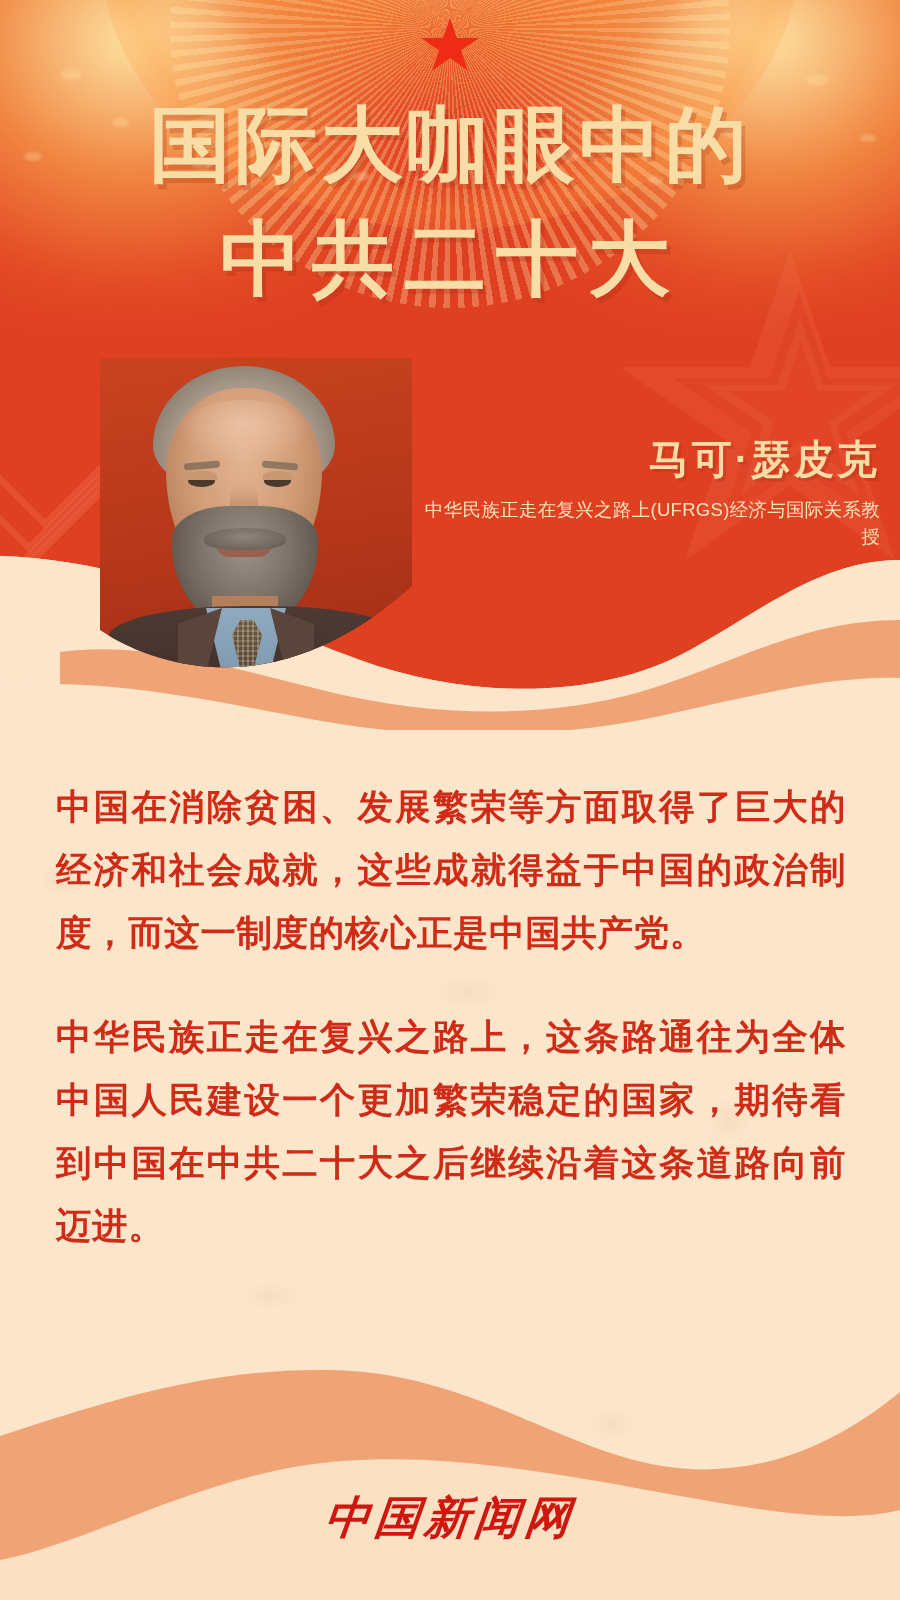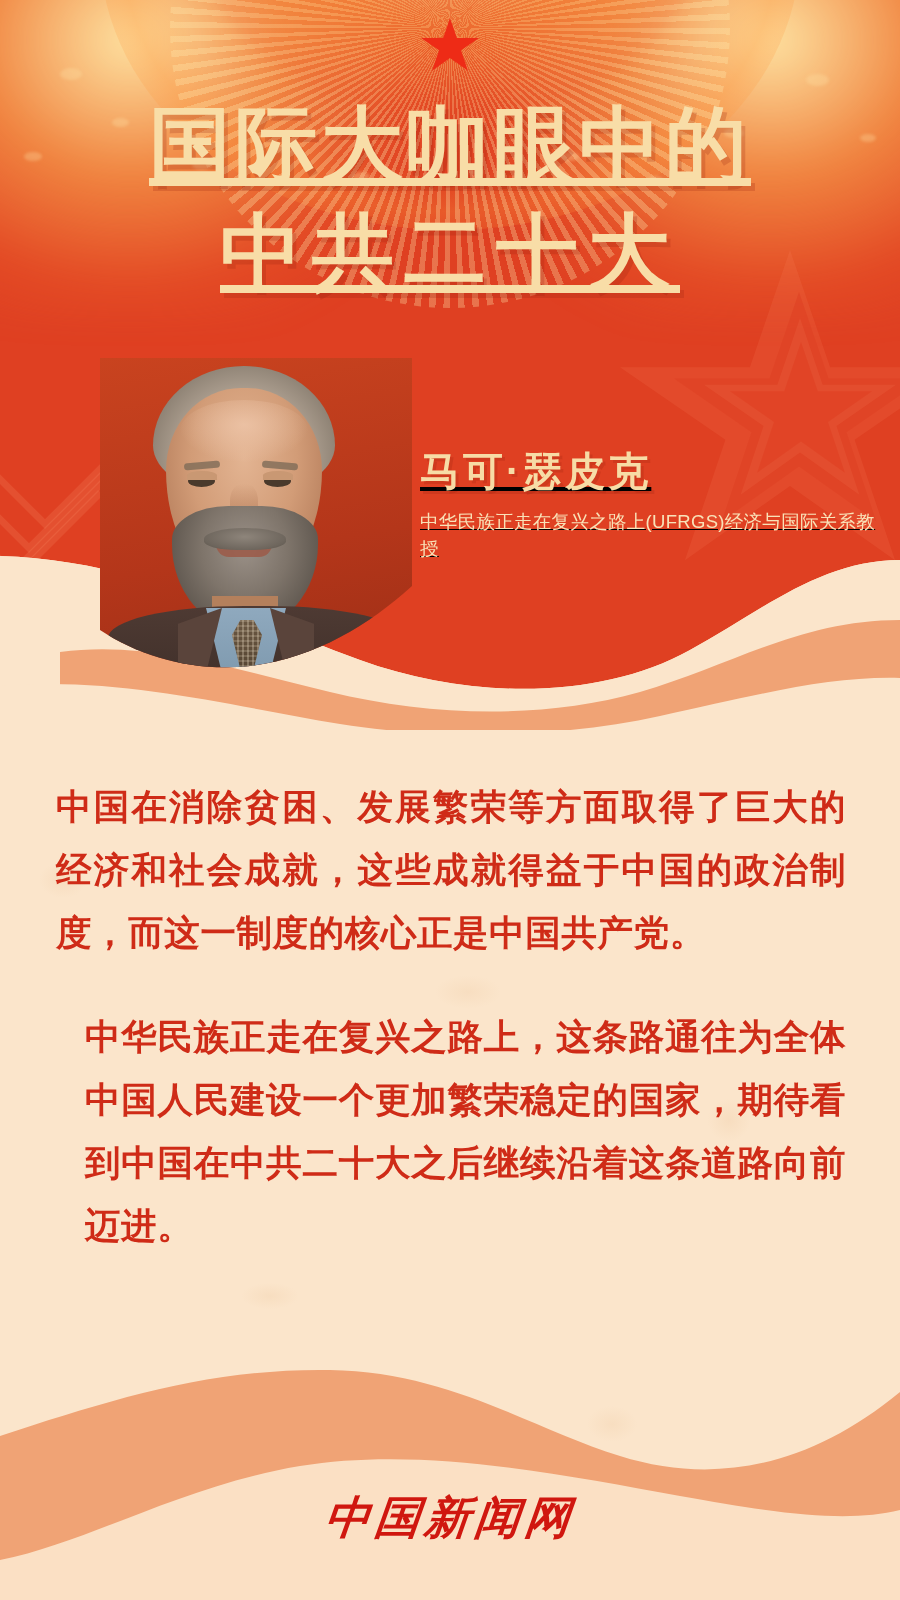--- a/index.html
+++ b/index.html
@@ -100,23 +100,22 @@
   .title-wrap{ position:absolute; left:0; top:96px; width:900px; text-align:center; z-index:6; }
   .title-line{
     display:block;
     color:#F8DDA7;
     font-weight:700;
     font-size:82px;
     line-height:1.20;
     letter-spacing:4px;
     text-shadow:4px 5px 0 rgba(150,30,12,.22);
     font-family:"Liberation Sans","DejaVu Sans", sans-serif;
-    text-decoration:underline;
-  }
-  .title-line.l2{ margin-top:9px; letter-spacing:10px; }
+  }
+  .title-line.l2{ margin-top:16px; letter-spacing:10px; }
 
   
   .portrait{
     position:absolute; left:100px; top:358px;
     width:312px; height:315px;
     z-index:7;
     overflow:hidden;
     -webkit-clip-path:path("M0,0 L312,0 L312,228 C268,268 214,300 150,308 C96,314 42,300 0,272 Z");
     clip-path:path("M0,0 L312,0 L312,228 C268,268 214,300 150,308 C96,314 42,300 0,272 Z");
   }
@@ -180,21 +179,21 @@
   }
   .ph-tie-tex{
     position:absolute; left:132px; top:262px; width:30px; height:62px;
     background-image:repeating-linear-gradient(90deg, rgba(230,215,190,.30) 0 2px, rgba(0,0,0,0) 2px 5px),
                      repeating-linear-gradient(0deg, rgba(230,215,190,.22) 0 2px, rgba(0,0,0,0) 2px 5px);
     -webkit-clip-path:polygon(28% 0,72% 0,100% 24%,62% 100%,38% 100%,0 24%);
     clip-path:polygon(28% 0,72% 0,100% 24%,62% 100%,38% 100%,0 24%);
   }
 
   
-  .name-block{ position:absolute; left:420px; top:444px; width:460px; z-index:8; text-align:left;text-decoration:underline; }
+  .name-block{ position:absolute; left:420px; top:432px; width:460px; z-index:8; text-align:right; }
   .guest-name{
     color:#F7DCA6; font-weight:700; font-size:40px; letter-spacing:3px;
     text-shadow:3px 3px 0 rgba(150,30,12,.22);
     font-family:"Liberation Sans","DejaVu Sans", sans-serif;
   }
   .guest-title{
     margin-top:10px; color:#F9E2B8; font-size:18.5px; line-height:1.45; letter-spacing:.3px;
     font-family:"Liberation Sans","DejaVu Sans", sans-serif;
   }
 
@@ -209,21 +208,21 @@
   .para{
     color:#CF2B17;
     font-family:Liberation Sans, sans-serif;
     font-weight:700;
     font-size:35.5px;
     line-height:1.78;
     letter-spacing:.6px;
     text-align:justify;
     text-justify:inter-ideograph;
   }
-  .para + .para{ margin-top:40px;margin-left:29px; }
+  .para + .para{ margin-top:40px; }
 
   
   .wave-bottom{ position:absolute; left:0; bottom:0; width:900px; height:340px; z-index:4; }
   .wave-bottom svg{ display:block; }
 
   
   .footer{ position:absolute; left:0; bottom:52px; width:900px; text-align:center; z-index:10; }
   .logo-cn{
     color:#D0170F; font-size:45px; font-weight:700; letter-spacing:5px;
     font-family:"Liberation Serif","DejaVu Serif", serif;

